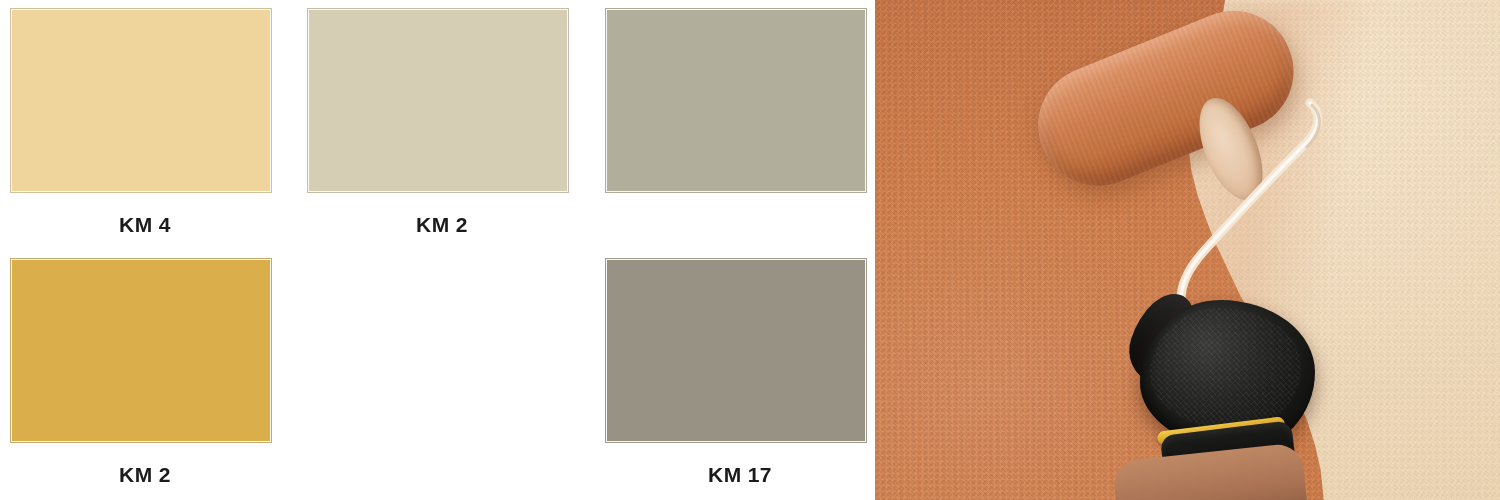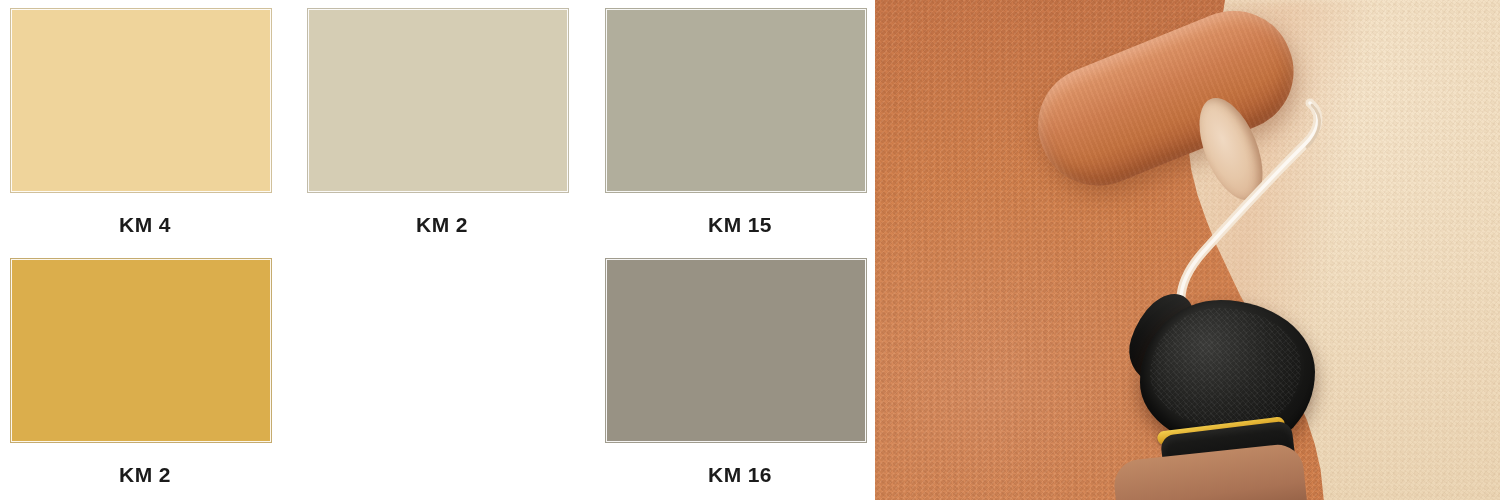--- a/index.html
+++ b/index.html
@@ -237,32 +237,31 @@
         <div class="swatch-label">KM 4</div>
       </div>
 
       <div class="swatch-cell col-1 row-0">
         <div class="swatch-chip" style="background: rgb(213, 205, 180);"></div>
         <div class="swatch-label">KM 2</div>
       </div>
 
       <div class="swatch-cell col-2 row-0">
         <div class="swatch-chip" style="background: rgb(177, 174, 156);"></div>
-        <div class="swatch-label">KM 15</div>
       </div>
 
       <div class="swatch-cell col-0 row-1">
         <div class="swatch-chip" style="background: rgb(219, 174, 76);"></div>
         <div class="swatch-label">KM 2</div>
       </div>
 
 
       <div class="swatch-cell col-2 row-1">
         <div class="swatch-chip" style="background: rgb(152, 146, 132);"></div>
-        <div class="swatch-label">KM 16</div>
+        <div class="swatch-label">KM 17</div>
       </div>
 
     </div>
   </section>
 
   <figure id="photo">
     <div class="wall-bare"></div>
     <div class="wall-painted"></div>
     <div class="edge-glow"></div>
 

